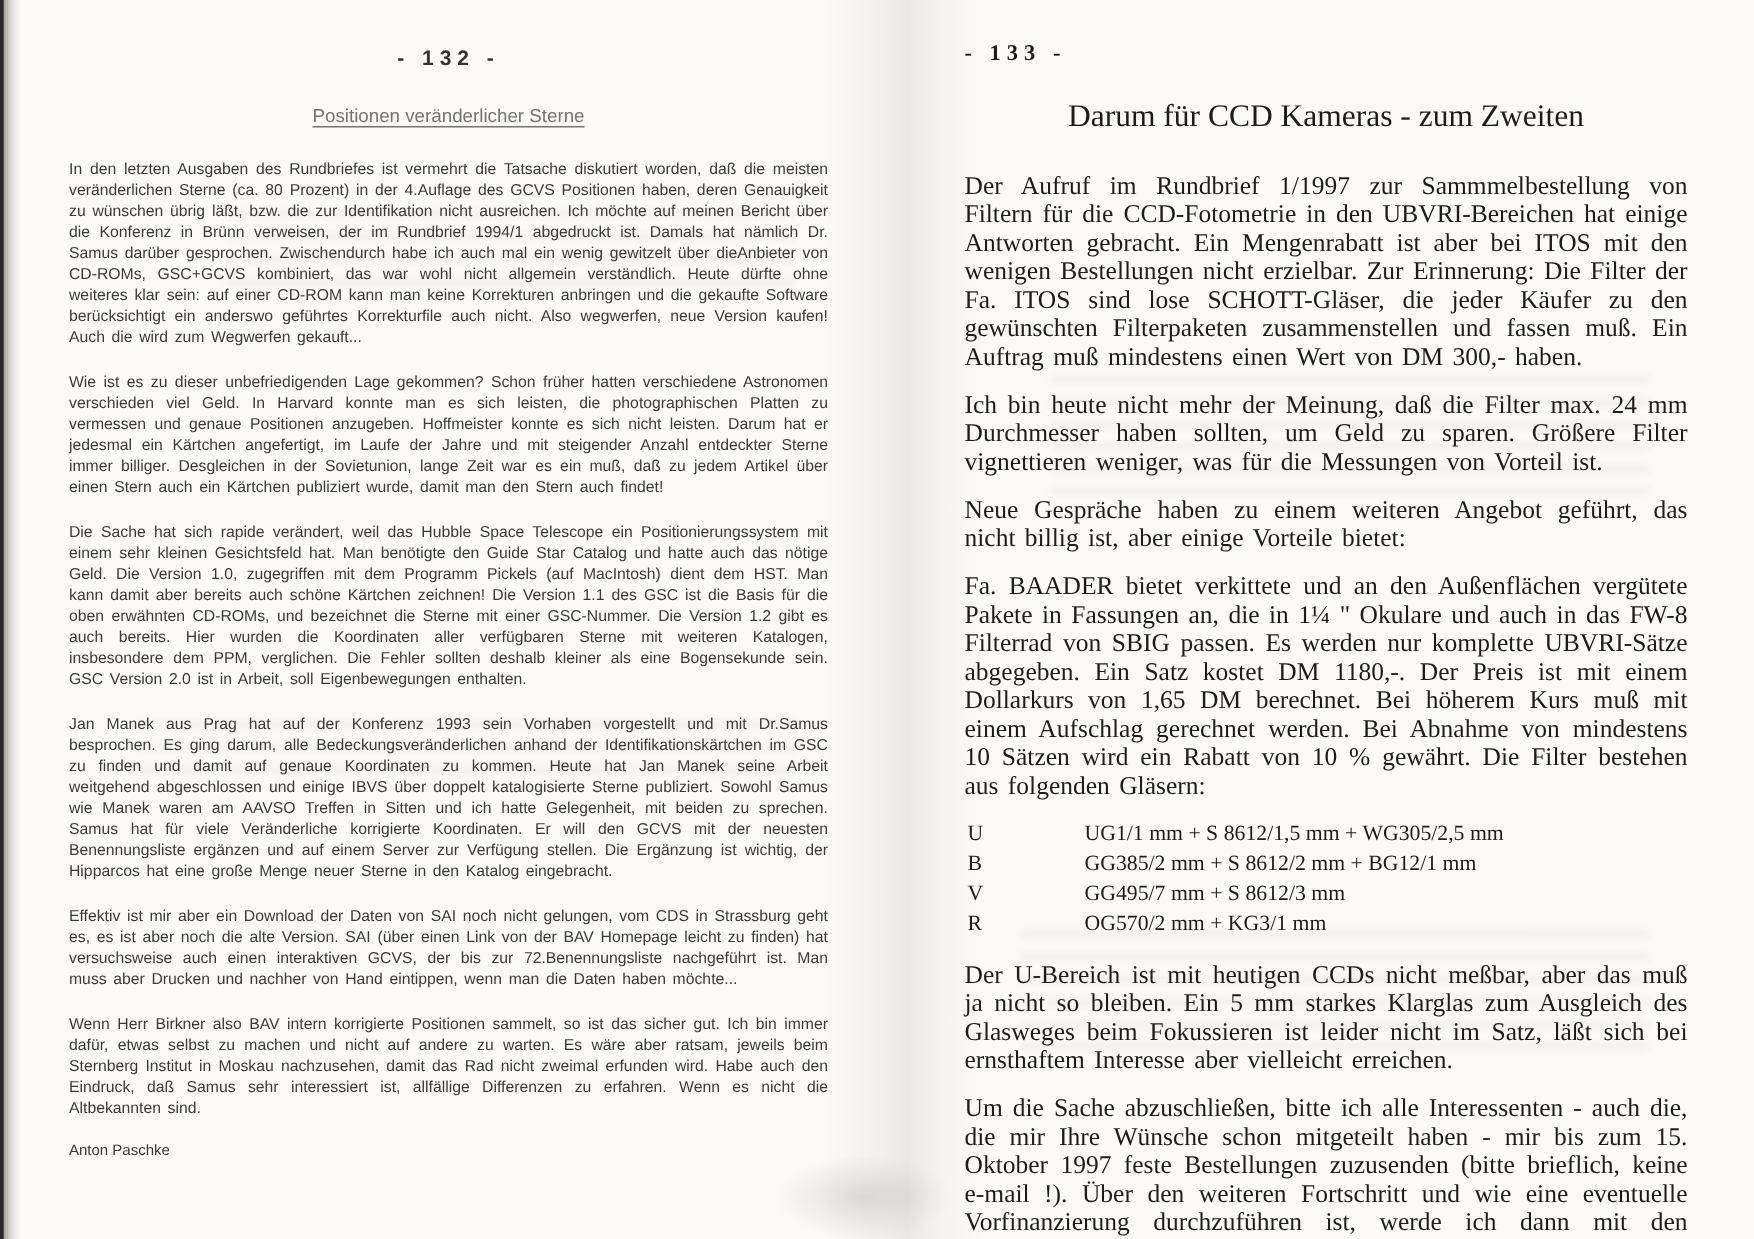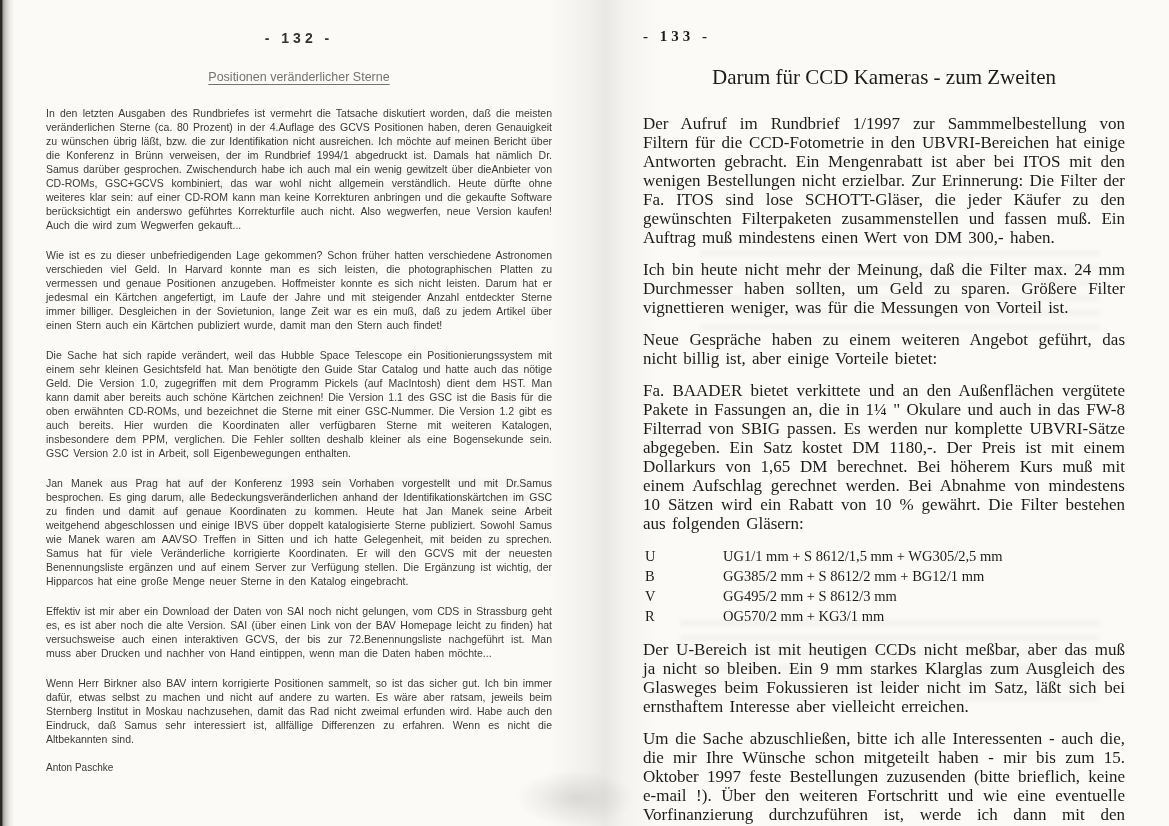--- a/index.html
+++ b/index.html
@@ -124,25 +124,25 @@
     <p class="rpara">Fa. BAADER bietet verkittete und an den Außenflächen vergütete Pakete in Fassungen an, die in 1¼ " Okulare und auch in das FW-8 Filterrad von SBIG passen. Es werden nur komplette UBVRI-Sätze abgegeben. Ein Satz kostet DM 1180,-. Der Preis ist mit einem Dollarkurs von 1,65 DM berechnet. Bei höherem Kurs muß mit einem Aufschlag gerechnet werden. Bei Abnahme von mindestens 10 Sätzen wird ein Rabatt von 10 % gewährt. Die Filter bestehen aus folgenden Gläsern:</p>
 
     <div class="filter-list">
       <div class="filter-row">
         <span class="filter-band">U</span><span>UG1/1 mm +  S 8612/1,5 mm + WG305/2,5 mm</span>
       </div>
       <div class="filter-row">
         <span class="filter-band">B</span><span>GG385/2 mm + S 8612/2 mm + BG12/1 mm</span>
       </div>
       <div class="filter-row">
-        <span class="filter-band">V</span><span>GG495/2 mm + S 8612/3 mm</span>
+        <span class="filter-band">V</span><span>GG495/7 mm + S 8612/3 mm</span>
       </div>
       <div class="filter-row">
         <span class="filter-band">R</span><span>OG570/2 mm + KG3/1 mm</span>
       </div>
     </div>
 
-    <p class="rpara">Der U-Bereich ist mit heutigen CCDs nicht meßbar, aber das muß ja nicht so bleiben. Ein 9 mm starkes Klarglas zum Ausgleich des Glasweges beim Fokussieren ist leider nicht im Satz, läßt sich bei ernsthaftem Interesse aber vielleicht erreichen.</p>
+    <p class="rpara">Der U-Bereich ist mit heutigen CCDs nicht meßbar, aber das muß ja nicht so bleiben. Ein 5 mm starkes Klarglas zum Ausgleich des Glasweges beim Fokussieren ist leider nicht im Satz, läßt sich bei ernsthaftem Interesse aber vielleicht erreichen.</p>
     <p class="rpara">Um die Sache abzuschließen, bitte ich alle Interessenten - auch die, die mir Ihre Wünsche schon mitgeteilt haben - mir bis zum 15. Oktober 1997 feste Bestellungen zuzusenden (bitte brieflich, keine e-mail !). Über den weiteren Fortschritt und wie eine eventuelle Vorfinanzierung durchzuführen ist, werde ich dann mit den Bestellern direkt korrespondieren.</p>
     <div class="rsig">Wolfgang Quester</div>
   </div>
 
 </div>
 
 </body></html>

